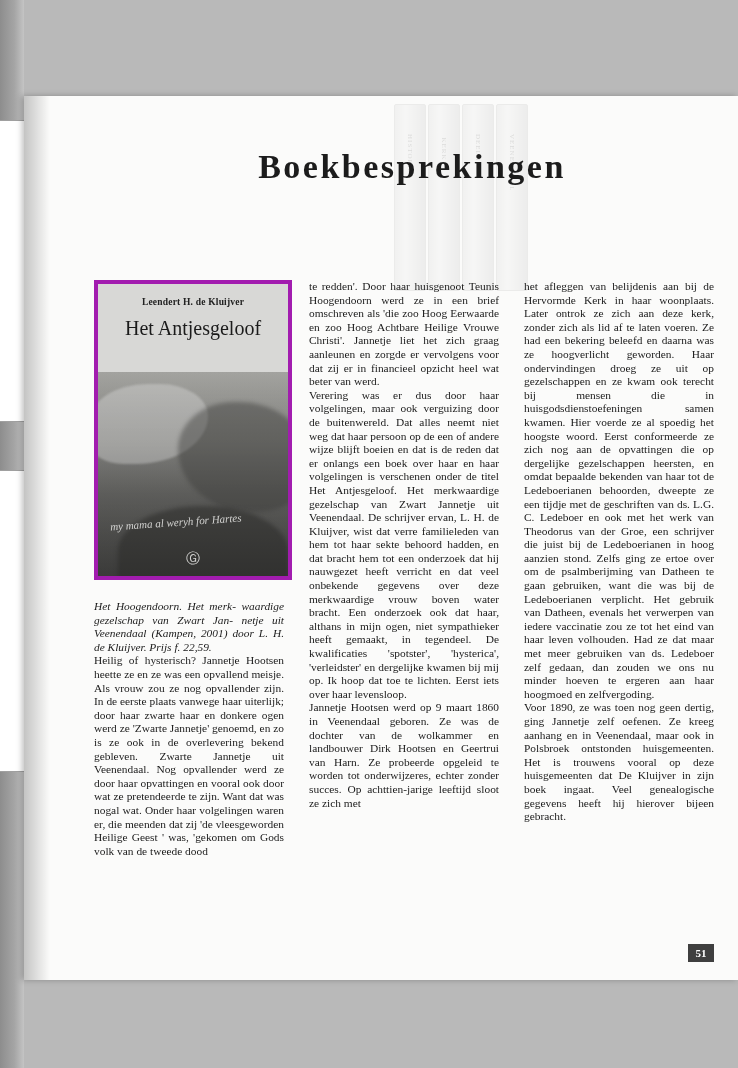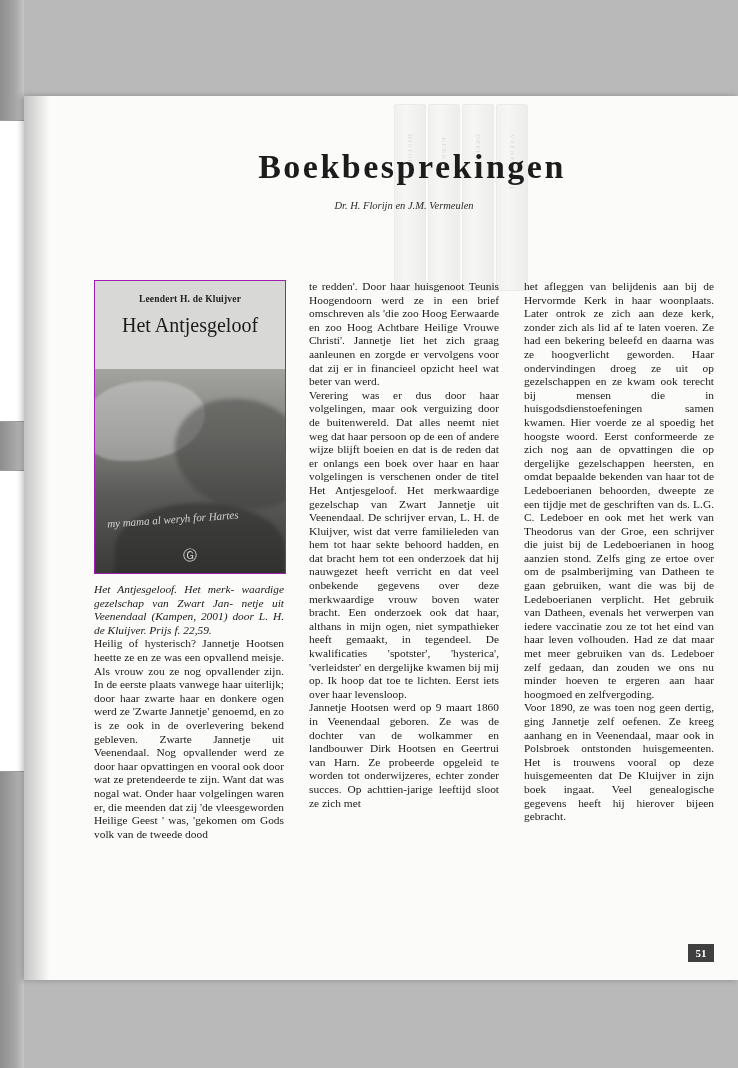--- a/index.html
+++ b/index.html
@@ -121,23 +121,23 @@
   }
   .col-1 { left: 0; }
   .col-2 { left: 215px; }
   .col-3 { left: 430px; }
 
   .bookcover {
     position: relative;
     width: 190px;
     height: 292px;
     background: #8f8f8f;
-    border: 1px solid #a21caf;
+    border: 4px solid #a21caf;
     overflow: hidden;
-    margin-bottom: 9px;
+    margin-bottom: 20px;
   }
   .bc-top {
     position: absolute;
     left: 0; top: 0; right: 0;
     height: 88px;
     background: #d8d8d6;
   }
   .bc-author {
     position: absolute;
     top: 12px; left: 0; width: 190px;
@@ -263,40 +263,39 @@
           </div>
         <div class="bk" style="left:68px;">
             <span>DEEL II</span>
           </div>
         <div class="bk" style="left:102px;">
             <span>VEENENDAAL</span>
           </div>
       </div>
 
       <div class="title">Boekbesprekingen</div>
-      <div class="byline">Dr. H. Florijn en J.M. Vermeulen</div>
 
       <div class="columns">
 
         <div class="col col-1">
           <div class="bookcover">
             <div class="bc-top"></div>
             <div class="bc-author">Leendert H. de Kluijver</div>
             <div class="bc-title">Het Antjesgeloof</div>
             <div class="bc-photo">
               <div class="shape-a"></div>
               <div class="shape-b"></div>
               <div class="shape-c"></div>
               <div class="bc-signature">my mama al weryh for Hartes</div>
               <div class="bc-logo">Ⓖ</div>
             </div>
           </div>
 
           <div class="caption">
-            <i>Het Antjesgeloof. Het merk-</i>
+            <i>Het Hoogendoorn. Het merk-</i>
             <i>waardige gezelschap van Zwart Jan-</i>
             <i>netje uit Veenendaal (Kampen,</i>
             <i>2001) door L. H. de Kluijver. Prijs</i>
             <i>f. 22,59.</i>
           </div>
 
           <p>Heilig of hysterisch? Jannetje Hootsen heette ze en ze was een opvallend meisje. Als vrouw zou ze nog opvallender zijn. In de eerste plaats vanwege haar uiterlijk; door haar zwarte haar en donkere ogen werd ze 'Zwarte Jannetje' genoemd, en zo is ze ook in de overlevering bekend gebleven. Zwarte Jannetje uit Veenendaal. Nog opvallender werd ze door haar opvattingen en vooral ook door wat ze pretendeerde te zijn. Want dat was nogal wat. Onder haar volgelingen waren er, die meenden dat zij 'de vleesgeworden Heilige Geest ' was, 'gekomen om Gods volk van de tweede dood</p>
         </div>
 
         <div class="col col-2">

